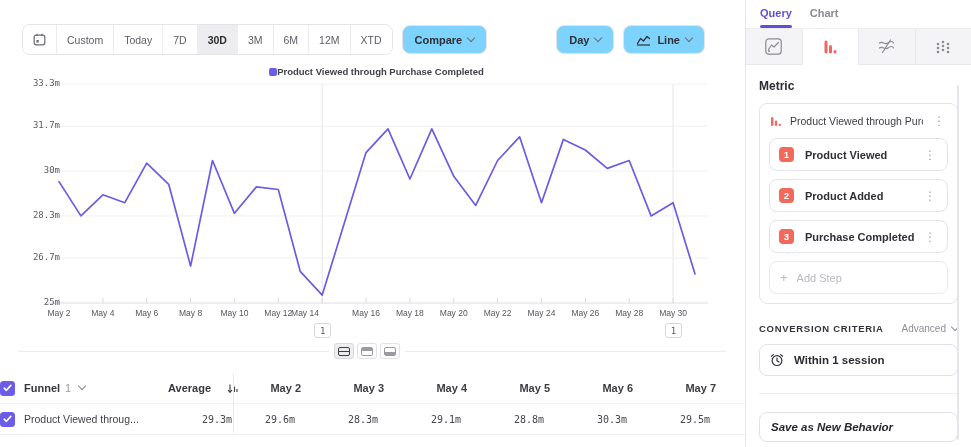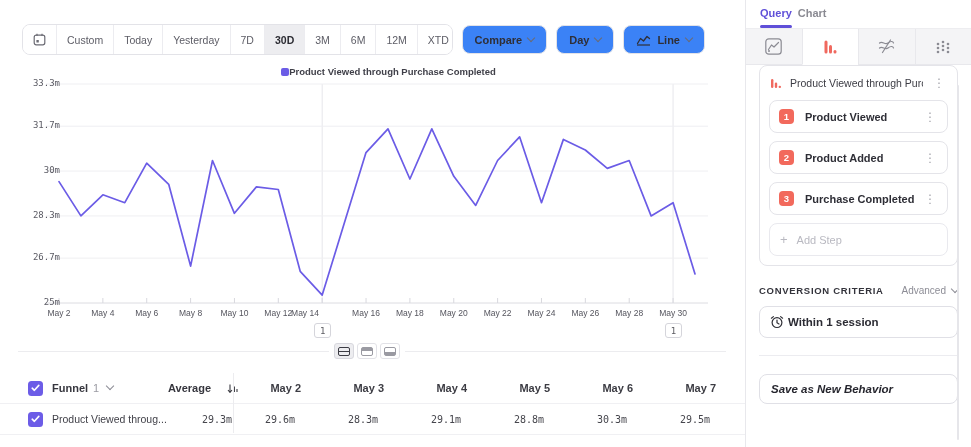--- a/index.html
+++ b/index.html
@@ -10,25 +10,25 @@
     border-bottom:1.4px solid currentColor;transform:rotate(45deg);margin-left:6px;position:relative;top:-2px;}
   
   .toolbar{position:absolute;top:24px;left:22px;right:40px;display:flex;align-items:center;}
   .range-group{display:flex;align-items:stretch;height:29px;border:1px solid #e3e3e8;border-radius:8px;
     overflow:hidden;background:#fff;}
   .range-cell{display:flex;align-items:center;padding:0 10px;font-size:10.5px;color:#5d5d66;background:#fff;
     border:none;border-left:1px solid #ececf0;cursor:pointer;font-family:inherit;white-space:nowrap;}
   .range-cell:first-child{border-left:none;}
   .range-cell.active{background:#ededf0;color:#2c2c33;font-weight:700;}
   .pill{display:flex;align-items:center;height:29px;padding:10px 12px;margin-left:9px;border:1px solid #e3e3e8;
-    border-radius:8px;background:#3b82f6;font-size:11px;font-weight:600;color:#2f2f37;cursor:pointer;font-family:inherit;box-sizing:border-box;}
+    border-radius:8px;background:#7dd3fc;font-size:11px;font-weight:600;color:#2f2f37;cursor:pointer;font-family:inherit;box-sizing:border-box;}
   .pill .chev{color:#6b6b74;}
   .tspacer{flex:1;}
   
-  .legend{position:absolute;top:66px;left:16px;width:745px;display:flex;justify-content:center;align-items:center;}
+  .legend{position:absolute;top:66px;left:4px;width:745px;display:flex;justify-content:center;align-items:center;}
   .legend-swatch{width:8px;height:8px;border-radius:2px;background:#6c5ce7;}
   .legend-label{font-size:9.5px;font-weight:600;color:#3f3f48;}
   
   .chart-area{position:absolute;top:77px;left:0;width:745px;height:268px;}
   .chart-area svg{position:absolute;left:0;top:0;}
   .ylab{position:absolute;left:0;width:60px;text-align:right;font-family:"DejaVu Sans Mono",monospace;
     font-size:9px;color:#5a5a63;}
   .xlab{position:absolute;top:231px;width:50px;text-align:center;font-size:8.5px;color:#55555e;}
   .xbadge{position:absolute;top:246px;width:15px;height:13px;border:1px solid #d5d5db;border-radius:3px;
     background:#fff;font-family:"DejaVu Sans Mono",monospace;font-size:9px;color:#5a5a60;
@@ -40,36 +40,36 @@
     display:flex;align-items:center;justify-content:center;cursor:pointer;color:#9a9aa2;padding:0;}
   .toggle-btn.active{background:#ededf0;color:#3c3c44;border-color:#d8d8de;}
   .vicon{position:relative;width:12px;height:9px;border:1.3px solid currentColor;border-radius:2px;box-sizing:border-box;}
   .vicon .band{position:absolute;left:0;right:0;background:currentColor;}
   .vicon .mid{top:3px;height:1.3px;}
   .vicon .top{top:0;height:3px;}
   .vicon .bot{bottom:0;height:3px;}
   
   .table{position:absolute;top:373px;left:0;width:745px;bottom:0;overflow:hidden;}
   .trow{display:flex;align-items:center;height:30px;width:830px;border-bottom:1px solid #f0f0f3;}
-  .c-name{flex:0 0 168px;display:flex;align-items:center;padding-left:28px;box-sizing:border-box;gap:9px;}
+  .c-name{flex:0 0 168px;display:flex;align-items:center;box-sizing:border-box;gap:9px;}
   .c-avg{flex:0 0 64px;text-align:right;display:flex;justify-content:flex-end;align-items:center;gap:16px;}
   .c-date{flex:0 0 83px;text-align:right;padding-right:20px;box-sizing:border-box;}
   .th-txt{font-size:11px;font-weight:700;color:#36363e;}
   .th-num{font-size:11px;color:#9b9ba3;margin-left:4px;}
   .th-date{font-size:11px;font-weight:600;color:#3c3c43;}
   .td-name{font-size:10.5px;color:#3f3f47;}
   .td-val{font-family:"DejaVu Sans Mono",monospace;font-size:10px;color:#46464d;}
   .checkbox{width:15px;height:15px;border-radius:3.5px;background:#6c5ce7;display:flex;align-items:center;
     justify-content:center;flex:0 0 15px;cursor:pointer;}
   .vdiv{position:absolute;left:233px;top:0;width:1px;height:60px;background:#ececef;}
   .funnel-chev{color:#8b8b94;}
   
   .panel{position:absolute;left:745px;top:0;width:226px;height:447px;border-left:1px solid #e8e8ec;
     background:#fff;box-sizing:border-box;}
-  .panel-tabs{display:flex;gap:6px;padding:7px 0 0 14px;height:21px;}
+  .panel-tabs{display:flex;gap:18px;padding:7px 0 0 14px;height:21px;}
   .ptab{font-size:11px;font-weight:600;color:#8a8a92;padding-bottom:6px;cursor:pointer;position:relative;}
   .ptab.active{color:#5f4fd8;}
   .ptab.active .underline{position:absolute;left:0;right:0;bottom:0;height:3px;border-radius:2px;background:#5f4fd8;}
   .icon-tabs{display:flex;height:36px;border-top:1px solid #ededf0;}
   .icon-cell{flex:1;display:flex;align-items:center;justify-content:center;background:#f4f4f6;
     border-bottom:1px solid #e8e8ec;cursor:pointer;}
   .icon-cell + .icon-cell{border-left:1px solid #e8e8ec;}
   .icon-cell.active{background:#fff;border-bottom-color:#fff;}
   .panel-body{padding:0 13px;position:relative;}
   .metric-label{font-size:12px;font-weight:700;color:#2c2c33;margin:14px 0 10px;}
@@ -82,21 +82,21 @@
   .step-num{width:15px;height:15px;border-radius:4px;color:#fff;font-size:9.5px;font-weight:700;
     display:flex;align-items:center;justify-content:center;}
   .step-label{font-size:11px;font-weight:700;color:#2e2e36;margin-left:11px;flex:1;}
   .add-step{display:flex;align-items:center;border:1px solid #e9e9ee;border-radius:8px;height:33px;
     padding:0 10px;color:#b9b9c1;font-size:11px;cursor:pointer;box-sizing:border-box;}
   .add-plus{font-size:13px;margin-right:9px;}
   .cc-row{display:flex;justify-content:space-between;align-items:center;margin-top:19px;}
   .cc-label{font-size:9.5px;font-weight:700;letter-spacing:.7px;color:#33333b;}
   .advanced{font-size:10px;color:#8d8d96;cursor:pointer;}
   .within-box{margin-top:10px;border:1px solid #e0e0e6;border-radius:8px;height:30px;display:flex;
-    align-items:center;gap:4px;padding:0 10px;font-size:11.5px;font-weight:600;color:#2b2b33;cursor:pointer;}
+    align-items:center;gap:10px;padding:0 10px;font-size:11.5px;font-weight:600;color:#2b2b33;cursor:pointer;}
   .phr{border:none;border-top:1px solid #ececf0;margin:17px 0 0;}
   .save-btn{margin-top:18px;width:100%;height:30px;border:1px solid #e0e0e6;border-radius:8px;background:#fff;
     font-family:inherit;font-size:11.5px;font-weight:600;color:#26262e;text-align:left;padding:0 11px;cursor:pointer;font-style:italic;}
   .pscroll{position:absolute;right:12px;top:85px;width:2px;height:355px;background:#e6e6ea;border-radius:2px;}
   svg.ic{display:block;}
 </style>
 </head>
 <body>
 
 <div class="app">
@@ -110,23 +110,20 @@
             <line x1="4" y1="0.8" x2="4" y2="3" stroke="#6b6b74" stroke-width="1.2"></line>
             <line x1="9" y1="0.8" x2="9" y2="3" stroke="#6b6b74" stroke-width="1.2"></line>
             <rect x="3.4" y="7" width="2.4" height="2.4" rx="0.5" fill="#6b6b74"></rect>
           </svg>
         </button>
       <button class="range-cell">
             <span>Custom</span>
           </button>
           <button class="range-cell">
             <span>Today</span>
-          </button>
-          <button class="range-cell">
-            <span>Yesterday</span>
           </button>
           <button class="range-cell">
             <span>7D</span>
           </button>
           <button class="range-cell active">
             <span>30D</span>
           </button>
           <button class="range-cell">
             <span>3M</span>
           </button>
@@ -328,20 +325,21 @@
             <circle cx="8" cy="7" r="1.3" fill="#8b8b93"></circle>
             <circle cx="8" cy="11" r="1.3" fill="#8b8b93"></circle>
           <circle cx="13" cy="5" r="1.3" fill="#8b8b93"></circle>
             <circle cx="13" cy="9" r="1.3" fill="#8b8b93"></circle>
             <circle cx="13" cy="13" r="1.3" fill="#8b8b93"></circle>
         </svg>
       </div>
     </div>
 
     <div class="panel-body">
+      <div class="metric-label">Metric</div>
       <div class="metric-card">
         <div class="metric-head">
           <svg class="ic" width="12" height="12" viewBox="0 0 12 12">
             <rect x="1" y="2" width="2.4" height="9" rx="1.2" fill="#f0695f"></rect>
             <rect x="4.8" y="5.5" width="2.4" height="5.5" rx="1.2" fill="#f0695f"></rect>
             <rect x="8.6" y="8.8" width="2.4" height="2.2" rx="1.1" fill="#f0695f"></rect>
           </svg>
           <span class="metric-title">Product Viewed through Purchas...</span>
           <span class="kebab">⋮</span>
         </div>

